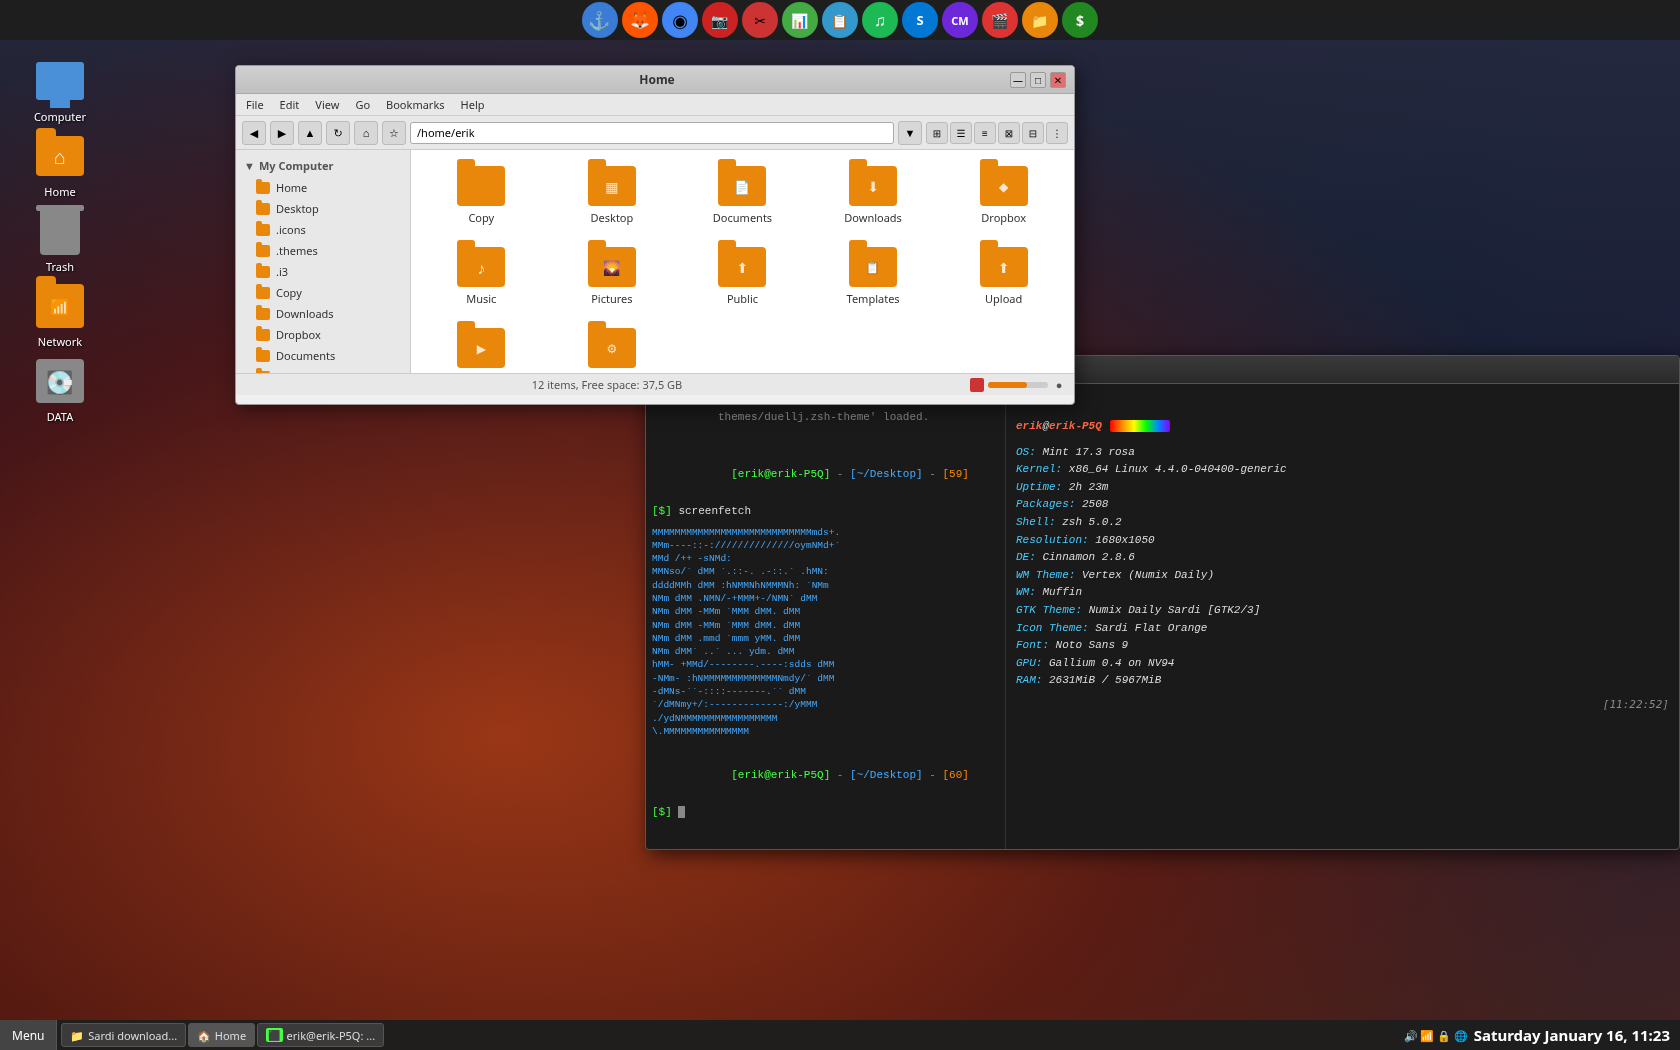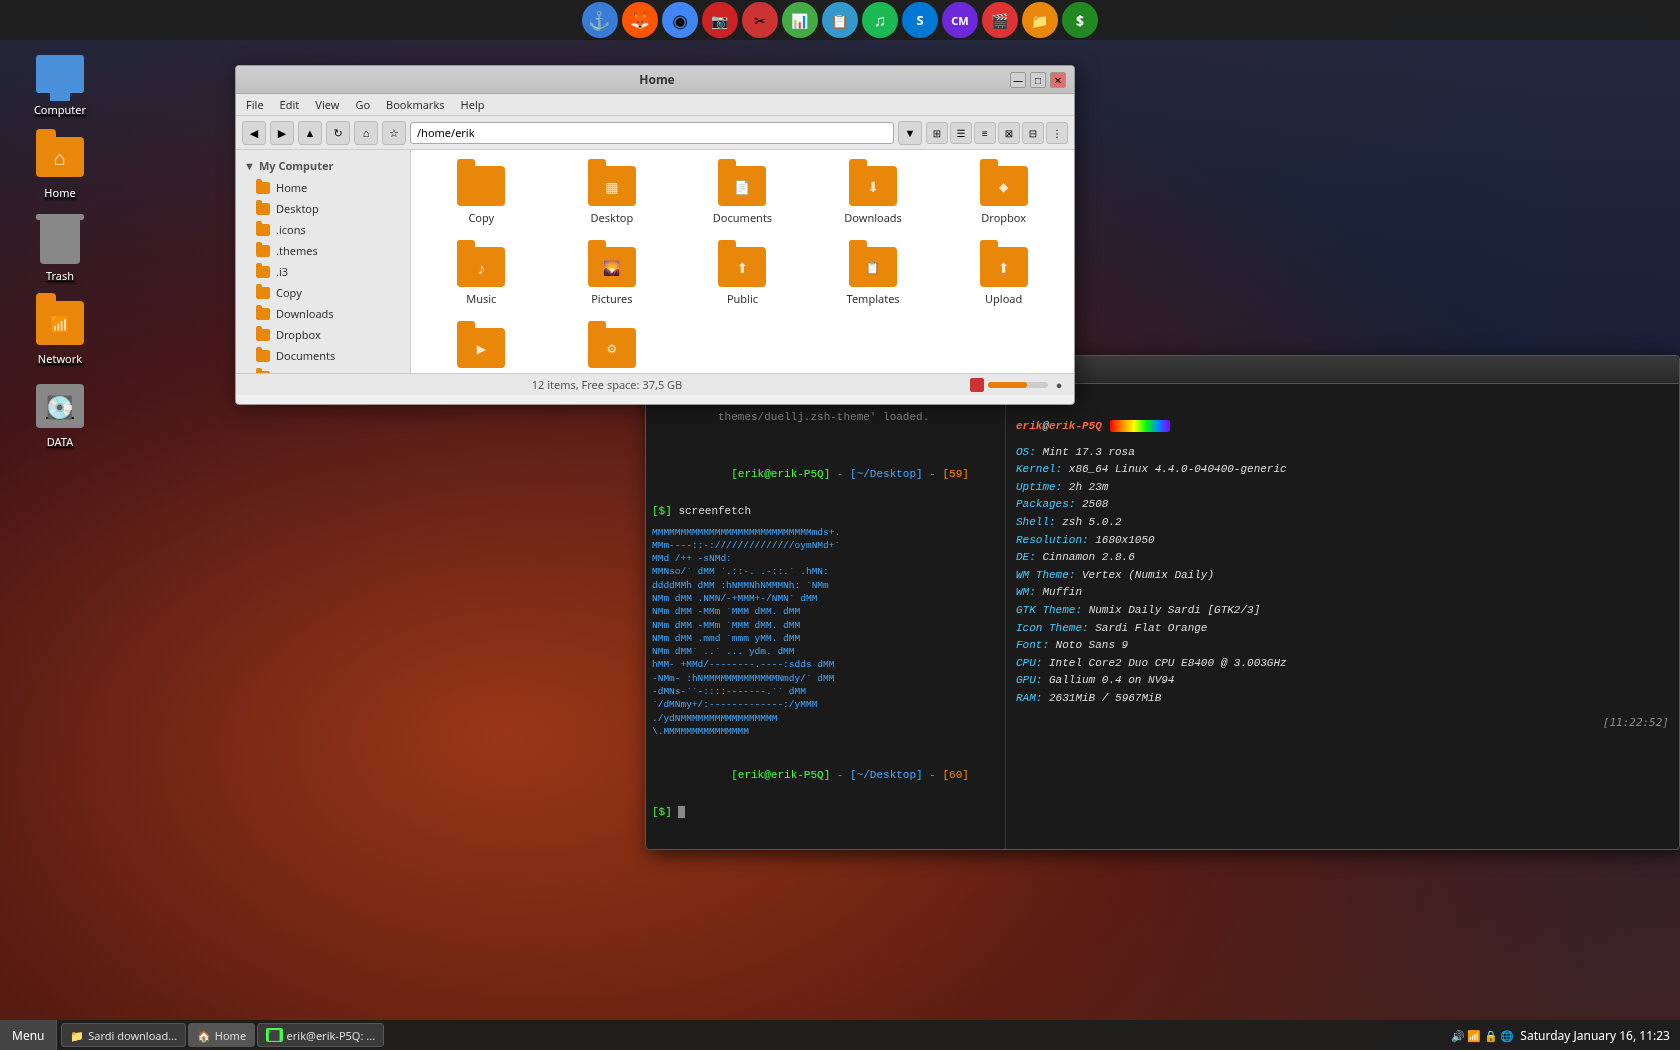--- a/index.html
+++ b/index.html
@@ -60,26 +60,25 @@
       display: flex;
       align-items: center;
       justify-content: center;
       font-size: 18px;
       cursor: pointer;
     }
 
     
     #desktop-icons {
       position: absolute;
-      top: 50px;
+      top: 57px;
       left: 20px;
       display: flex;
       flex-direction: column;
-      gap: 16px;
-      text-decoration: underline;
+      gap: 8px;
     }
 
     .desktop-icon {
       display: flex;
       flex-direction: column;
       align-items: center;
       gap: 4px;
       cursor: pointer;
       width: 80px;
     }
@@ -566,22 +565,23 @@
     .taskbar-right {
       display: flex;
       align-items: center;
       gap: 6px;
       padding: 0 10px;
       font-size: 11px;
       color: #ddd;
     }
 
     .taskbar-clock {
-      font-size: 12px;
+      font-size: 15px;
       color: white;
+      font-weight: bold;
     }
 
     
     .fm-sidebar::-webkit-scrollbar { width: 6px; }
     .fm-sidebar::-webkit-scrollbar-track { background: #e0e0e0; }
     .fm-sidebar::-webkit-scrollbar-thumb { background: #aaa; border-radius: 3px; }
 
     
     .fm-zoom {
       display: flex;
@@ -1010,21 +1010,20 @@
         <div class="sysinfo-line"><span class="si-key">Uptime: </span><span class="si-val">2h 23m</span></div>
         <div class="sysinfo-line"><span class="si-key">Packages: </span><span class="si-val">2508</span></div>
         <div class="sysinfo-line"><span class="si-key">Shell: </span><span class="si-val">zsh 5.0.2</span></div>
         <div class="sysinfo-line"><span class="si-key">Resolution: </span><span class="si-val">1680x1050</span></div>
         <div class="sysinfo-line"><span class="si-key">DE: </span><span class="si-val">Cinnamon 2.8.6</span></div>
         <div class="sysinfo-line"><span class="si-key">WM Theme: </span><span class="si-val">Vertex (Numix Daily)</span></div>
         <div class="sysinfo-line"><span class="si-key">WM: </span><span class="si-val">Muffin</span></div>
         <div class="sysinfo-line"><span class="si-key">GTK Theme: </span><span class="si-val">Numix Daily Sardi [GTK2/3]</span></div>
         <div class="sysinfo-line"><span class="si-key">Icon Theme: </span><span class="si-val">Sardi Flat Orange</span></div>
         <div class="sysinfo-line"><span class="si-key">Font: </span><span class="si-val">Noto Sans 9</span></div>
-        <div class="sysinfo-line"><span class="si-key">CPU: </span><span class="si-val">Intel Core2 Duo CPU E8400 @ 3.003GHz</span></div>
         <div class="sysinfo-line"><span class="si-key">GPU: </span><span class="si-val">Gallium 0.4 on NV94</span></div>
         <div class="sysinfo-line"><span class="si-key">RAM: </span><span class="si-val">2631MiB / 5967MiB</span></div>
         <div style="margin-top:8px;text-align:right;font-family:monospace;font-size:11px;color:#888;">[11:22:52]</div>
       </div>
     </div>
   </div>
 
   <div id="bottom-taskbar">
     <div class="taskbar-menu">
       <span>Menu</span>

